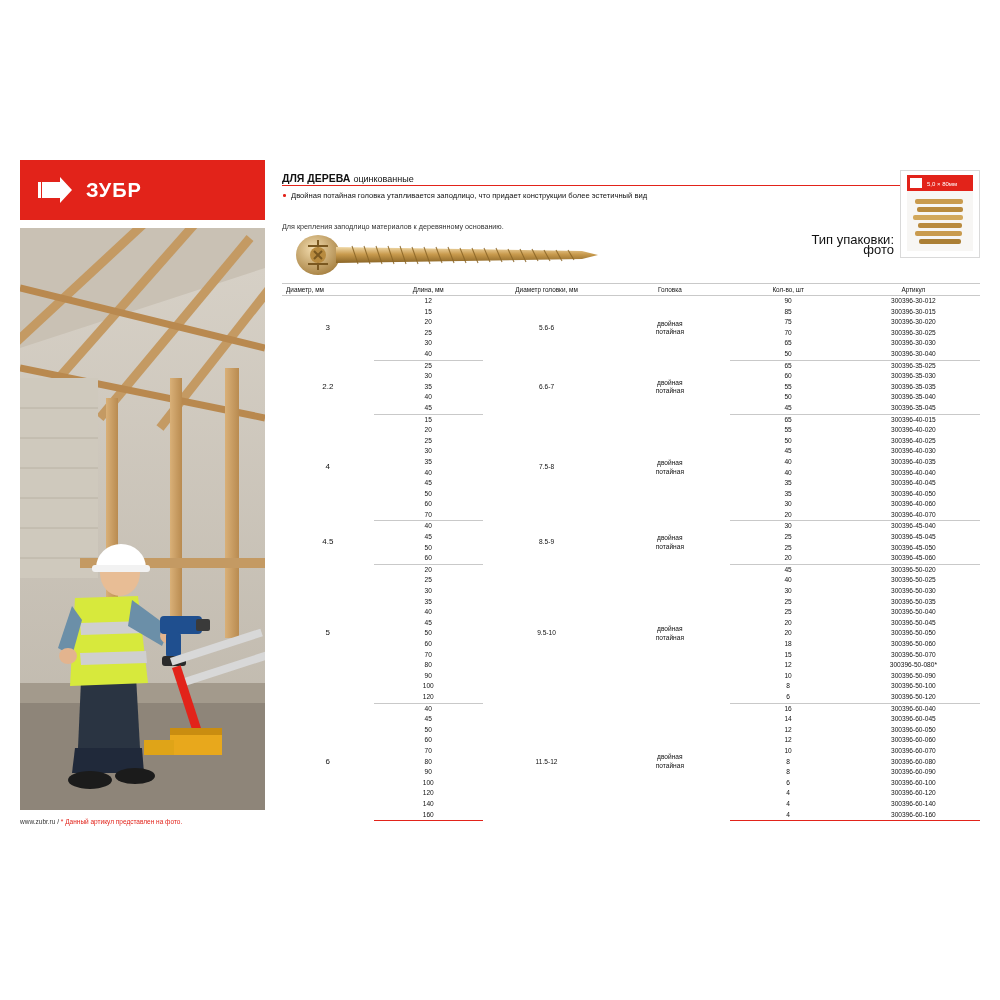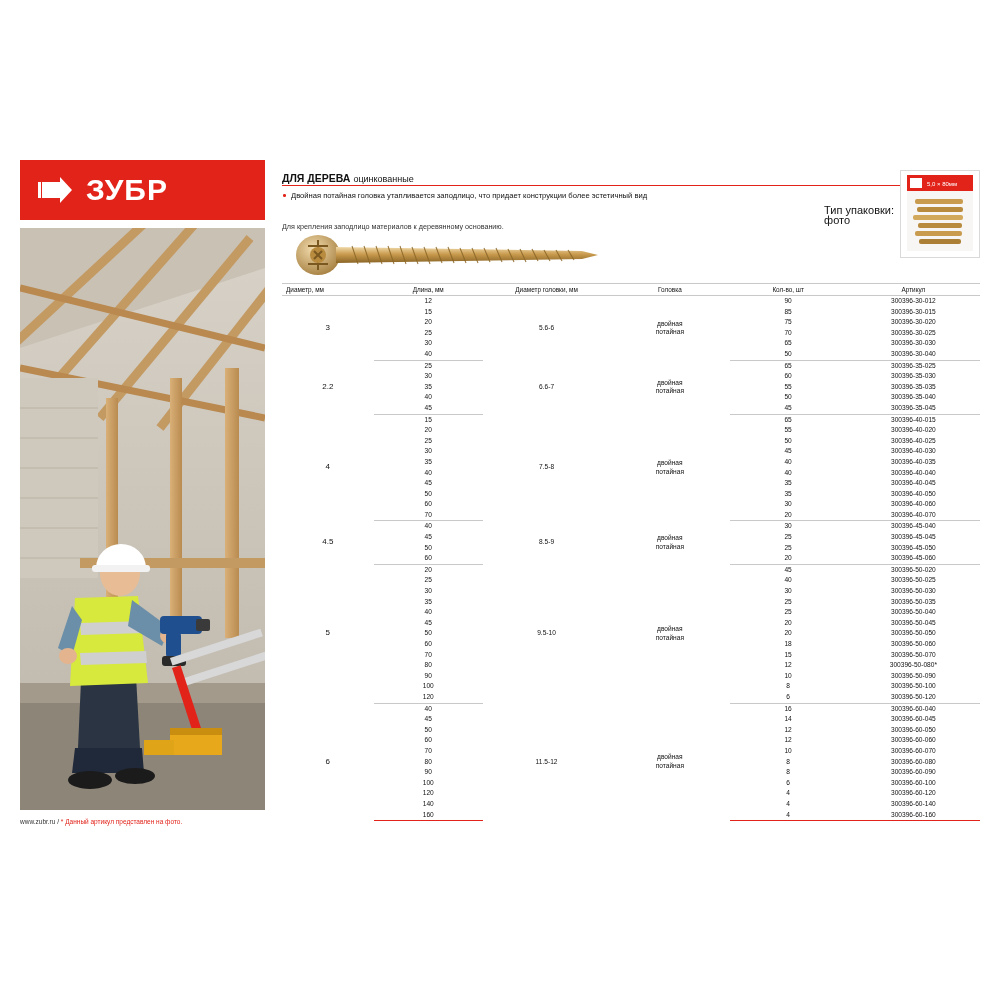--- a/index.html
+++ b/index.html
@@ -26,21 +26,21 @@
     background:#e2231a;
     display:flex;align-items:center;
   }
   .logo-arrow{
     width:38px;height:34px;margin-left:18px;
     position:relative;
   }
   .logo-arrow svg{display:block;}
   .logo-text{
     color:#ffffff;
-    font-size:30px;
+    font-size:20px;
     font-weight:bold;
     letter-spacing:1px;
     margin-left:10px;
     font-family:"Liberation Sans", sans-serif;
   }
   .photo{
     position:absolute;left:0;top:68px;width:245px;height:582px;
     overflow:hidden;
     background:#b8b0a4;
   }
@@ -91,23 +91,23 @@
     background:#e2231a;
   }
   .desc{
     position:absolute;left:0;top:62px;
     font-size:7.2px;color:#333;
   }
   .screw-img{
     position:absolute;left:0;top:74px;width:330px;height:42px;
   }
   .pack-label{
-    position:absolute;right:86px;top:45px;
-    text-align:left;
-    font-size:11px;color:#111;line-height:10px;
+    position:absolute;right:86px;top:75px;
+    text-align:right;
+    font-size:13px;color:#111;line-height:10px;
   }
   .pack-photo{
     position:absolute;right:0;top:10px;width:78px;height:86px;
     border:0.5px solid #d9d9d9;background:#fff;overflow:hidden;
   }
 
   
   table.spec{
     position:absolute;
     left:0; top:123px;

